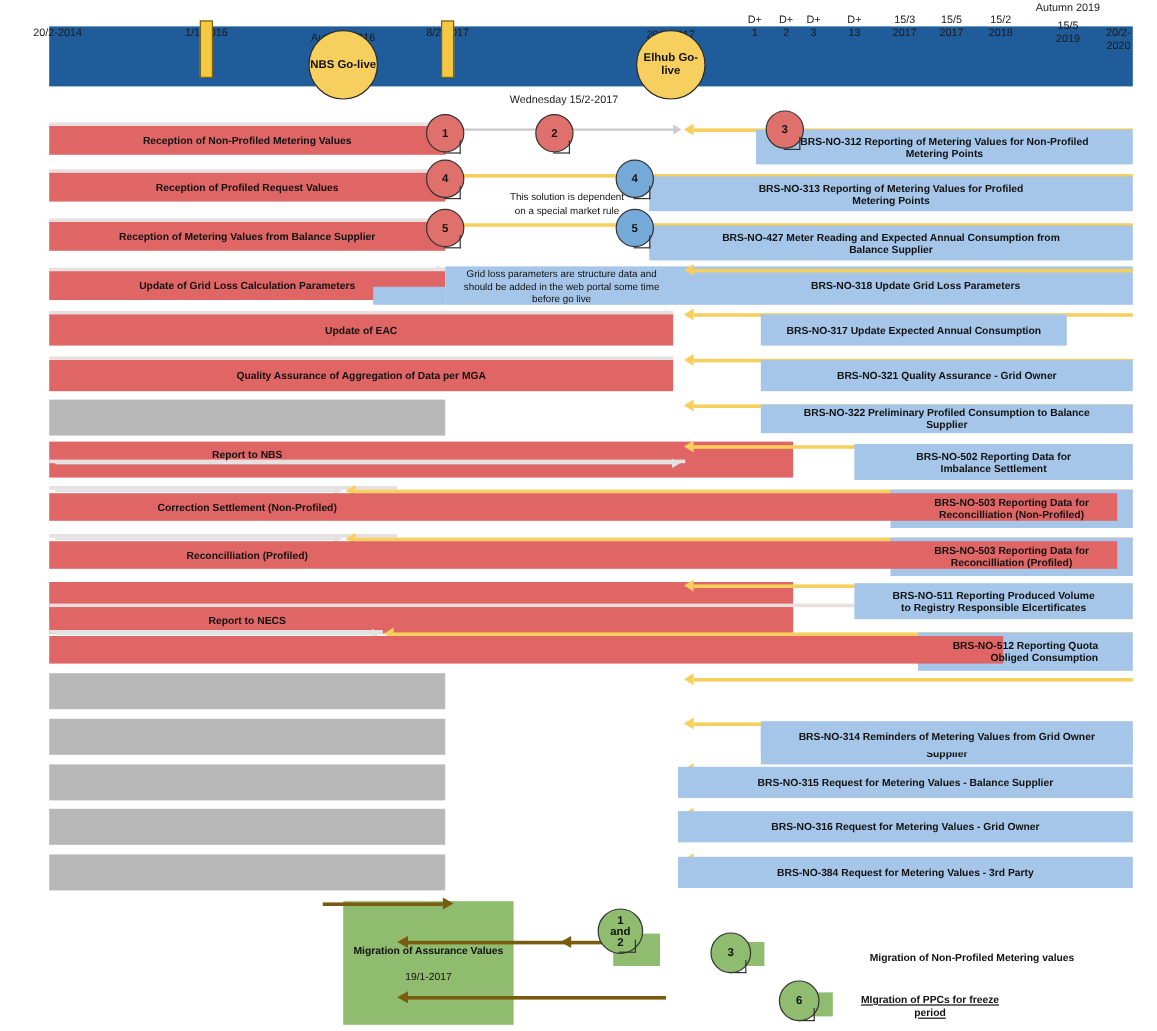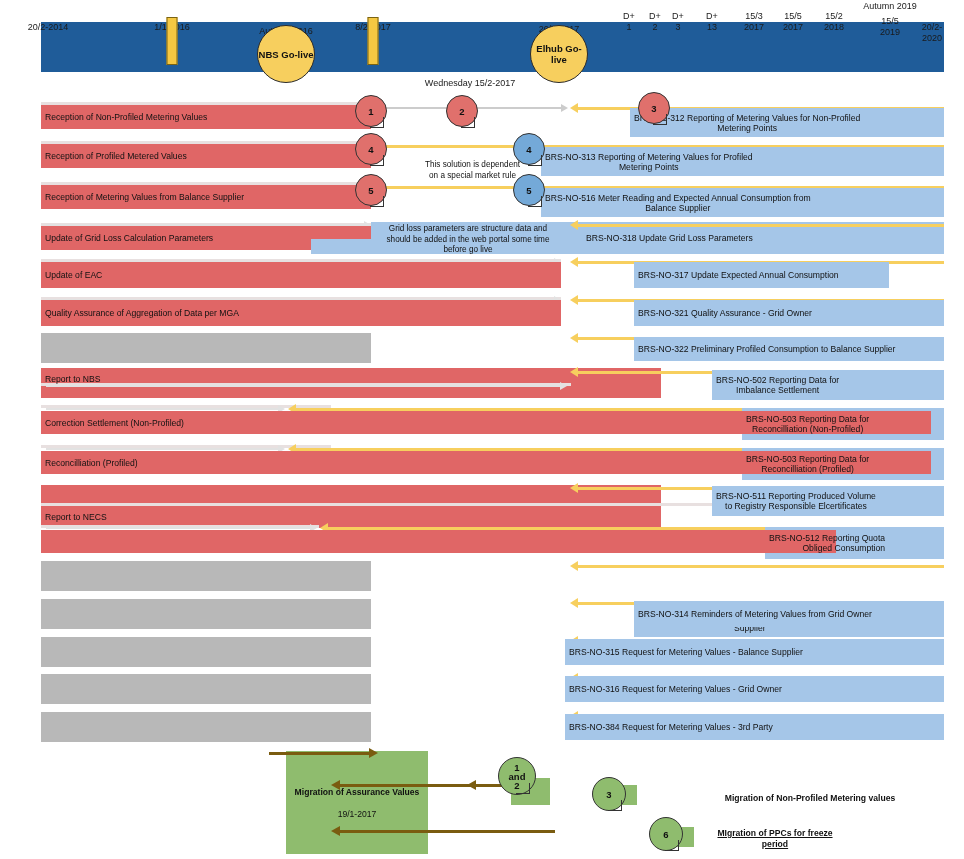--- a/index.html
+++ b/index.html
@@ -58,26 +58,27 @@
     transform: translateX(-50%);
     font-size: 9px; color: #1a1a1a;
     white-space: nowrap;
   }
 
   
   .bar {
     position: absolute;
     display: flex;
     align-items: center;
+    justify-content: center;
     text-align: center;
     font-size: 8.6px;
-    font-weight: normal;
+    font-weight: bold;
     color: #111;
     line-height: 10px;
-    padding: 0 4px;
+    padding: 0 18px;
   }
   .bar.red   { background: #e06666; }
   .bar.blue  { background: #a5c6e8; }
   .bar.gray  { background: #b8b8b8; }
 
   
   .rail {
     position: absolute;
     height: 3px;
   }
@@ -241,21 +242,21 @@
       <span>2</span>
       <span class="tail"></span>
     </div>
   <div class="mile red" style="left:638px; top:92px;">
       <span>3</span>
       <span class="tail"></span>
     </div>
 
   <div class="rail white" style="left:41px; top:141px; width:330px;"></div>
   <div class="bar red" style="left:41px; top:144px; width:330px; height:24px;">
-      <span>Reception of Profiled Metered Values</span>
+      <span>Reception of Profiled Request Values</span>
     </div>
   <div class="arrow-line yellow" style="left:374px; top:145px; width:570px; height:3px;"></div>
   <div class="bar blue" style="left:541px; top:147px; width:403px; height:29px;">
       <span style="white-space:pre-line">BRS-NO-313 Reporting of Metering Values for Profiled
 Metering Points</span>
     </div>
   <div class="mile red" style="left:355px; top:133px;">
       <span>4</span>
       <span class="tail"></span>
     </div>
@@ -266,21 +267,21 @@
 
   <div class="note" style="left:390px; top:160px; width:165px; white-space:pre-line;">This solution is dependent
 on a special market rule</div>
 
   <div class="rail white" style="left:41px; top:182px; width:330px;"></div>
   <div class="bar red" style="left:41px; top:185px; width:330px; height:24px;">
       <span>Reception of Metering Values from Balance Supplier</span>
     </div>
   <div class="arrow-line yellow" style="left:374px; top:186px; width:570px; height:3px;"></div>
   <div class="bar blue" style="left:541px; top:188px; width:403px; height:29px;">
-      <span style="white-space:pre-line">BRS-NO-516 Meter Reading and Expected Annual Consumption from
+      <span style="white-space:pre-line">BRS-NO-427 Meter Reading and Expected Annual Consumption from
 Balance Supplier</span>
     </div>
   <div class="mile red" style="left:355px; top:174px;">
       <span>5</span>
       <span class="tail"></span>
     </div>
   <div class="mile blue" style="left:513px; top:174px;">
       <span>5</span>
       <span class="tail"></span>
     </div>

